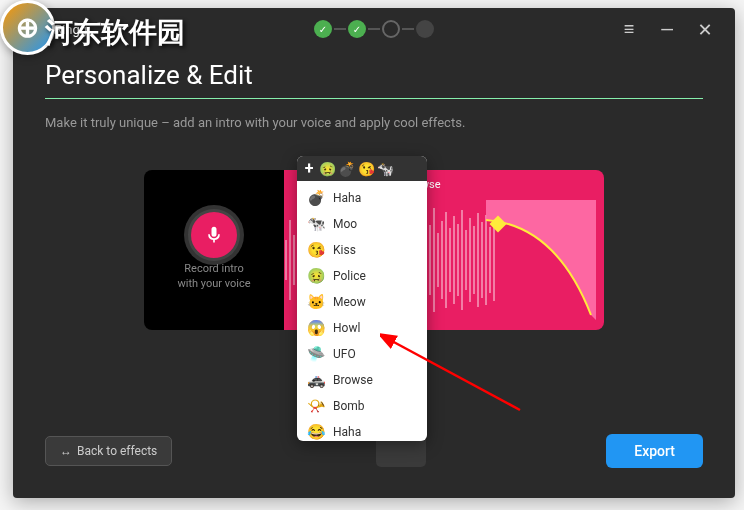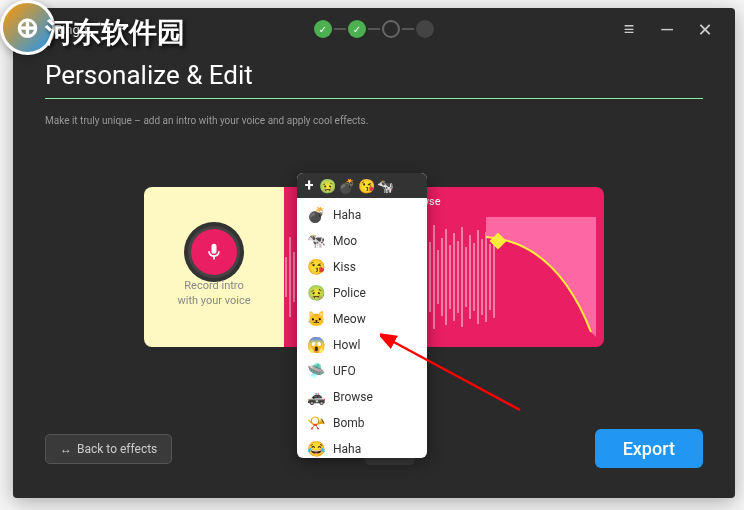--- a/index.html
+++ b/index.html
@@ -12,42 +12,42 @@
 .step{width:18px;height:18px;border-radius:50%;display:flex;align-items:center;justify-content:center;font-size:10px}
 .step.done{background:#4caf50;color:#fff}
 .step.current{border:2px solid #666;background:#2a2a2a}
 .step.pending{background:#444}
 .step-line{width:12px;height:2px;background:#555}
 .title-right{margin-left:auto;display:flex;align-items:center;gap:10px}
 .unlock-btn{background:#e91e63;color:#fff;border:none;padding:7px 14px;border-radius:15px;font-size:12px;font-weight:600;cursor:pointer}
 .menu-btn,.min-btn,.close-btn{background:none;border:none;color:#ccc;font-size:18px;cursor:pointer;width:28px;height:28px;display:flex;align-items:center;justify-content:center}
 .content{padding:10px 32px 20px}
 .page-title{color:#fff;font-size:26px;font-weight:400;border-bottom:1px solid #86efac;padding-bottom:8px;margin-bottom:16px}
-.subtitle{color:#999;font-size:10px;margin-bottom:61px}
+.subtitle{color:#999;font-size:13px;margin-bottom:40px}
 .editor-area{display:flex;align-items:center;justify-content:center;gap:0;position:relative}
-.record-panel{background:#fef9c3;border-radius:8px 0 0 8px;width:140px;height:160px;display:flex;flex-direction:column;align-items:center;justify-content:center;}
+.record-panel{background:#000000;border-radius:8px 0 0 8px;width:140px;height:160px;display:flex;flex-direction:column;align-items:center;justify-content:center;}
 .mic-btn{width:52px;height:52px;border-radius:50%;background:#e91e63;border:3px solid #444;display:flex;align-items:center;justify-content:center;cursor:pointer;box-shadow:0 0 0 4px #333}
 .mic-icon{width:20px;height:24px}
 .record-label{color:#888;font-size:11px;text-align:center;line-height:1.4}
 .waveform-panel{position:relative;width:320px;height:160px;background:#e91e63;border-radius:0 8px 8px 0;overflow:hidden}
 .browse-label{position:absolute;top:8px;left:120px;color:#fff;font-size:11px;z-index:2}
 .wave-svg{position:absolute;top:30px;left:0;width:100%;height:120px}
 .fade-curve{position:absolute;top:30px;right:8px;width:110px;height:120px}
 .diamond{position:absolute;top:48px;right:100px;width:12px;height:12px;background:#ffeb3b;transform:rotate(45deg);z-index:3}
 .effects-dropdown{position:absolute;left:252px;top:-14px;width:130px;background:#fff;border-radius:6px;box-shadow:0 4px 16px rgba(0,0,0,.4);z-index:10}
 .effects-header{display:flex;align-items:center;gap:2px;background:#333;border-radius:6px 6px 0 0;padding:3px 4px}
 .add-icon{color:#fff;font-size:16px;font-weight:bold;cursor:pointer;width:16px;text-align:center}
 .header-emoji{font-size:14px;cursor:pointer}
 .effects-list{padding:4px 0;max-height:260px}
 .effect-item{display:flex;align-items:center;gap:8px;padding:4px 10px;font-size:12px;color:#333;cursor:pointer}
 .effect-emoji{font-size:15px;width:18px;text-align:center}
 .bottom-bar{display:flex;align-items:center;justify-content:space-between;padding:20px 32px;position:absolute;bottom:10px;left:0;right:0}
 .back-btn{background:#3a3a3a;border:1px solid #555;color:#ccc;padding:7px 14px;border-radius:5px;font-size:12px;cursor:pointer;display:flex;align-items:center;gap:5px}
 .placeholder-btn{background:#3a3a3a;width:50px;height:32px;border-radius:5px;margin-left:auto;margin-right:180px}
-.export-btn{background:#2196f3;color:#fff;border:none;padding:9px 28px;border-radius:6px;font-size:18px;font-weight:500;cursor:pointer}
+.export-btn{background:#2196f3;color:#fff;border:none;padding:9px 28px;border-radius:6px;font-size:14px;font-weight:500;cursor:pointer}
 .watermark{position:absolute;left:0;top:0;z-index:100;pointer-events:none}
 .watermark-circle{width:55px;height:55px;border-radius:50%;background:linear-gradient(135deg,#ff9800 0%,#2196f3 100%);display:flex;align-items:center;justify-content:center;font-size:28px;color:#fff;font-weight:bold;border:3px solid #fff;box-shadow:0 2px 8px rgba(0,0,0,.3)}
 .watermark-text{position:absolute;left:45px;top:14px;font-size:28px;font-weight:bold;color:#fff;text-shadow:2px 2px 4px rgba(0,0,0,.8);white-space:nowrap;font-family:"Microsoft YaHei",sans-serif}
 .watermark-url{position:absolute;left:45px;top:36px;font-size:13px;color:#fff;text-shadow:1px 1px 3px rgba(0,0,0,.9);font-family:monospace}
 .arrow-svg{position:absolute;left:380px;top:330px;z-index:20;pointer-events:none}
 </style>
 </head>
 <body>
 
 <div class="app-window">

